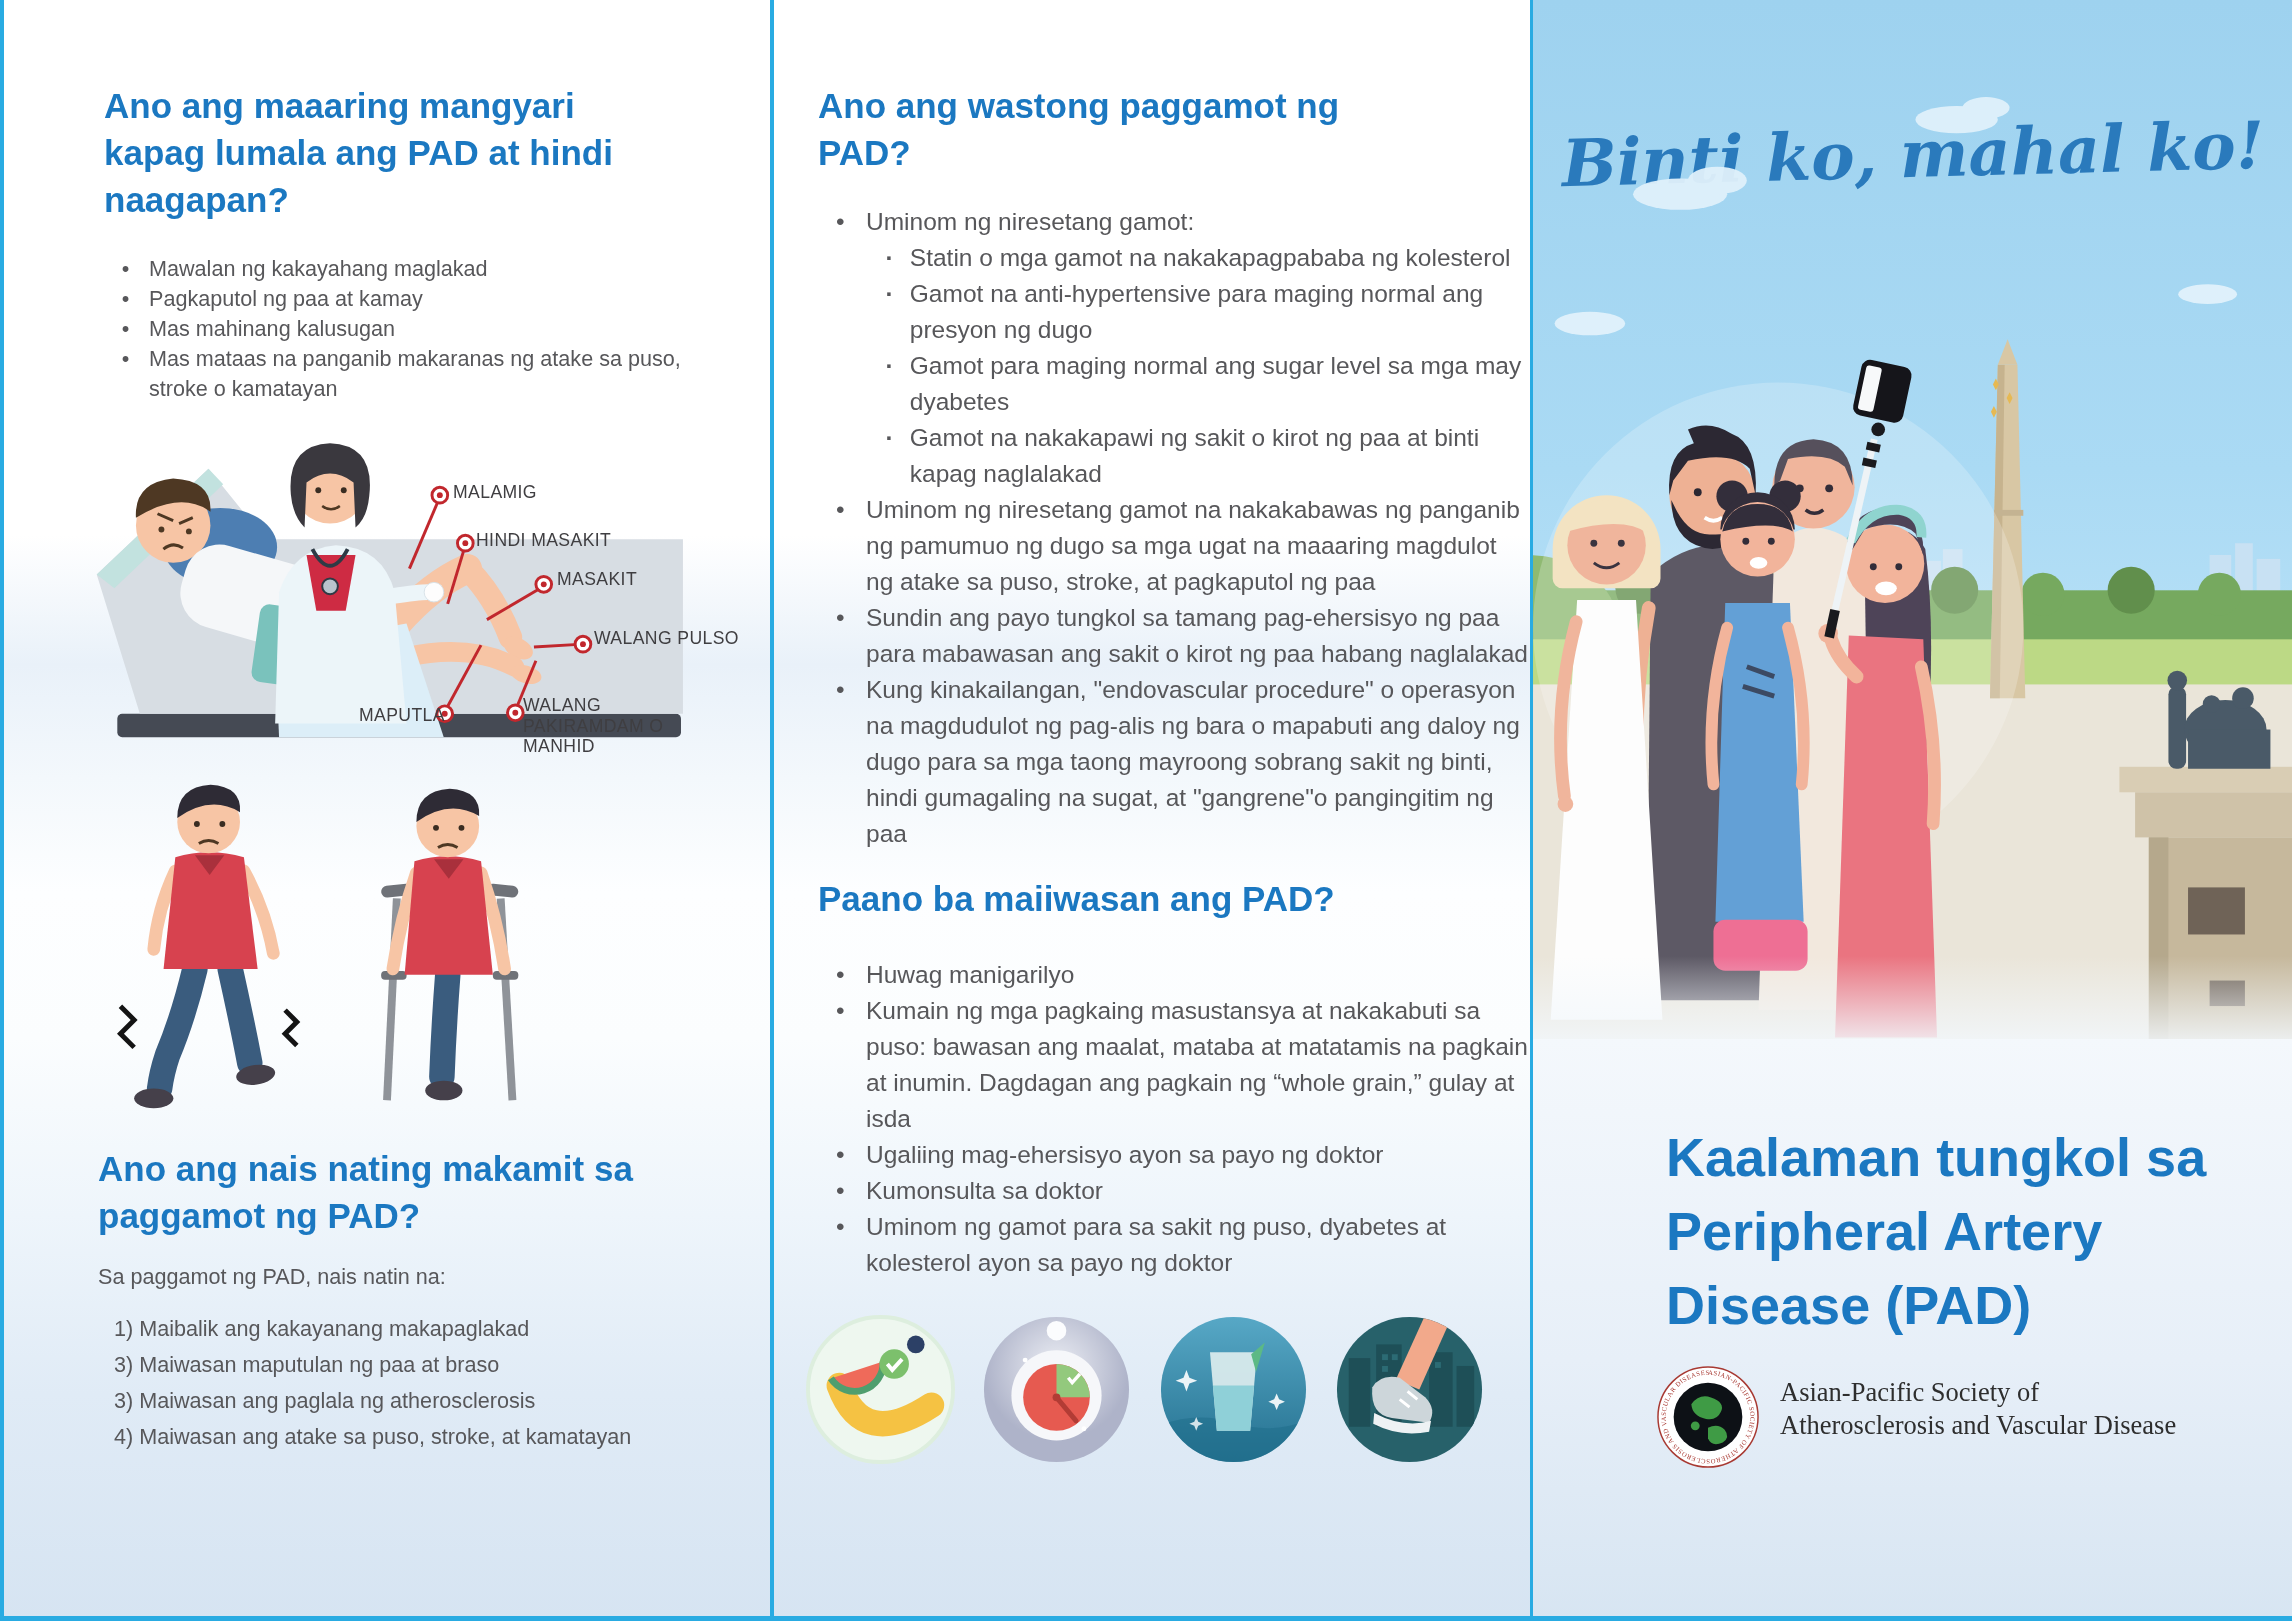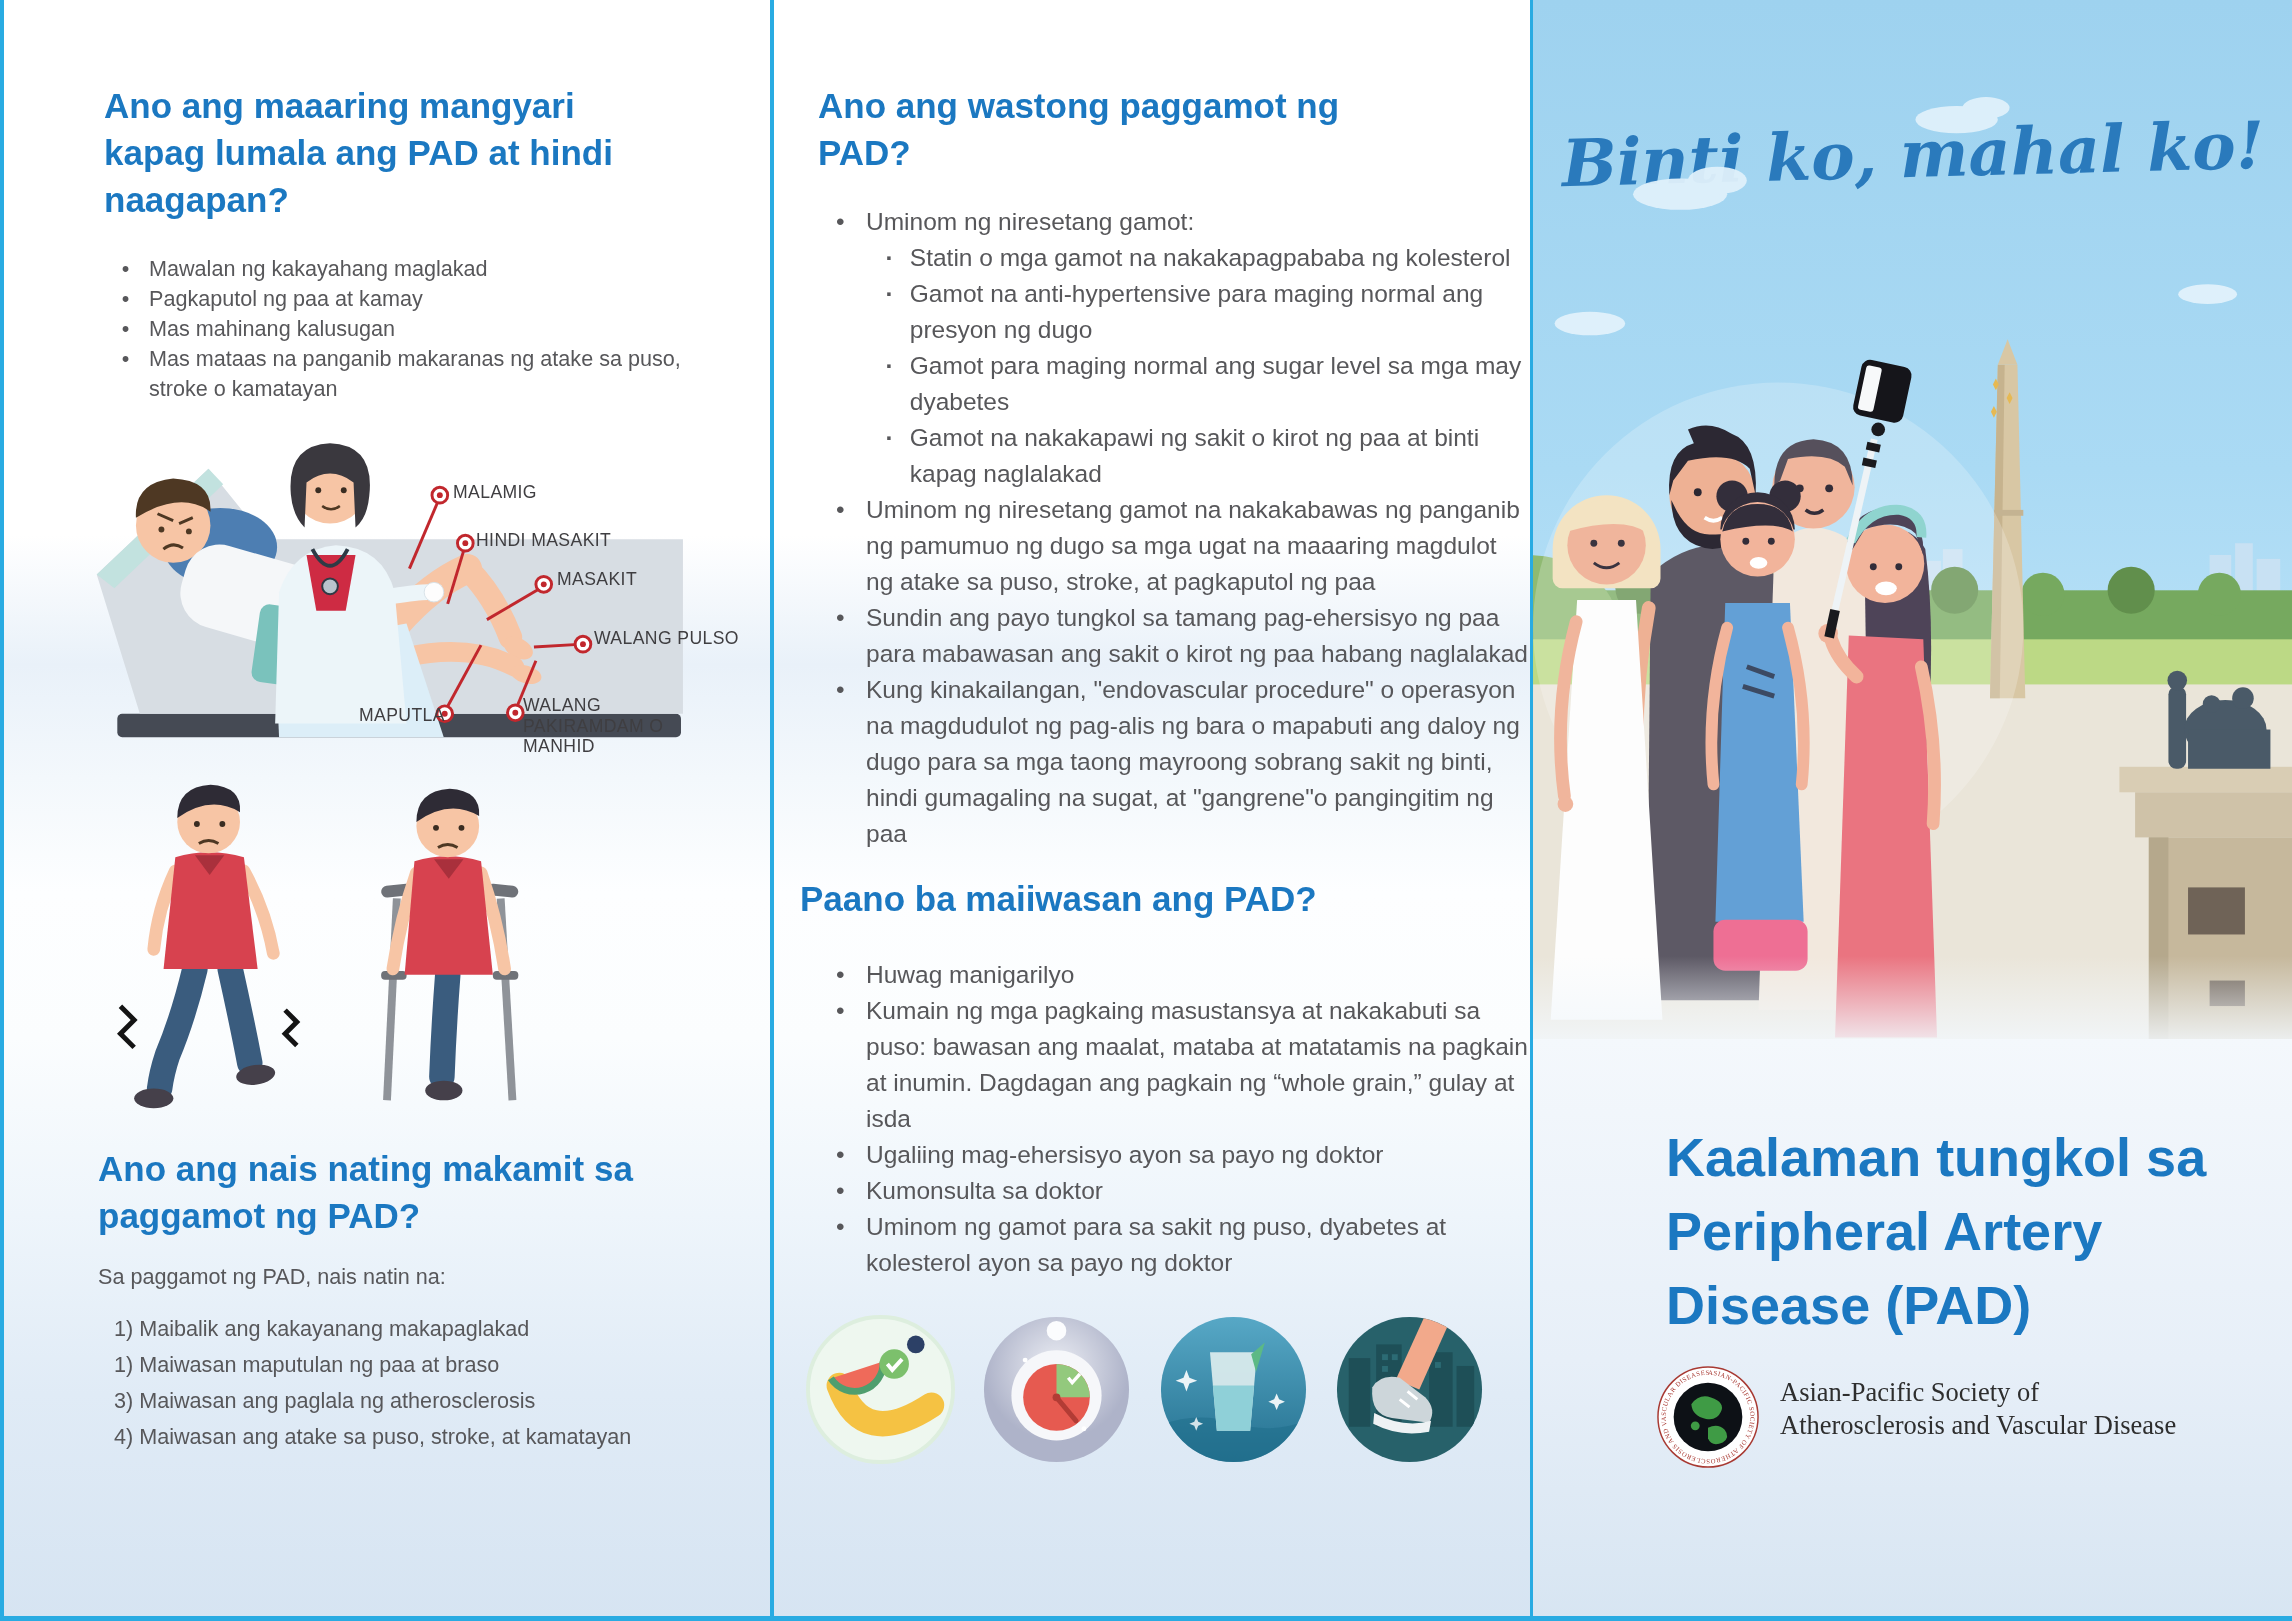--- a/index.html
+++ b/index.html
@@ -161,21 +161,21 @@
     <circle cx="350" cy="68" r="3" fill="#3a2d22"></circle>
       <circle cx="376" cy="68" r="3" fill="#3a2d22"></circle>
     <path d="M352,88 q10,-6 20,0" stroke="#4e3823" stroke-width="3" fill="none"></path>
   </svg>
 
   <div class="h-blue" style="left:98px;top:1145px;width:549px;">Ano ang nais nating makamit sa paggamot ng PAD?</div>
   <div class="abs" style="left:98px;top:1259px;width:627px;font-size:21.6px;line-height:36px;">Sa paggamot ng PAD, nais natin na:</div>
   <ul class="body-list goals" style="left:98px;top:1295px;">
 
   <li><span>1) Maibalik ang kakayanang makapaglakad</span></li>
-      <li><span>1) Maiwasan maputulan ng paa at braso</span></li>
+      <li><span>3) Maiwasan maputulan ng paa at braso</span></li>
       <li><span>3) Maiwasan ang paglala ng atherosclerosis</span></li>
       <li><span>4) Maiwasan ang atake sa puso, stroke, at kamatayan</span></li>
     </ul>
 
   <div class="h-blue" style="left:818px;top:82px;width:549px;">Ano ang wastong paggamot ng PAD?</div>
 
   <ul class="body-list midlist" style="left:818px;top:188px;">
 
       <li>
         <span>Uminom ng niresetang gamot:</span>
@@ -203,21 +203,21 @@
       </li>
 
       <li>
         <span>Kung kinakailangan, "endovascular procedure" o operasyon na magdudulot ng pag-alis ng bara o mapabuti ang daloy ng dugo para sa mga taong mayroong sobrang sakit ng binti, hindi gumagaling na sugat, at "gangrene"o pangingitim ng paa</span>
         <ul class="sub">
           
         </ul>
       </li>
     </ul>
 
-  <div class="h-blue" style="left:800px;top:875px;width:588px;">Paano ba maiiwasan ang PAD?</div>
+  <div class="h-blue" style="left:818px;top:875px;width:588px;">Paano ba maiiwasan ang PAD?</div>
 
   <ul class="body-list midlist" style="left:818px;top:941px;">
 
   <li><span>Huwag manigarilyo</span></li>
       <li><span>Kumain ng mga pagkaing masustansya at nakakabuti sa puso: bawasan ang maalat, mataba at matatamis na pagkain at inumin.  Dagdagan ang pagkain ng “whole grain,” gulay at isda</span></li>
       <li><span>Ugaliing mag-ehersisyo ayon sa payo ng doktor</span></li>
       <li><span>Kumonsulta sa doktor</span></li>
       <li><span>Uminom ng gamot para sa sakit ng puso, dyabetes at kolesterol ayon sa payo ng doktor</span></li>
     </ul>
 

